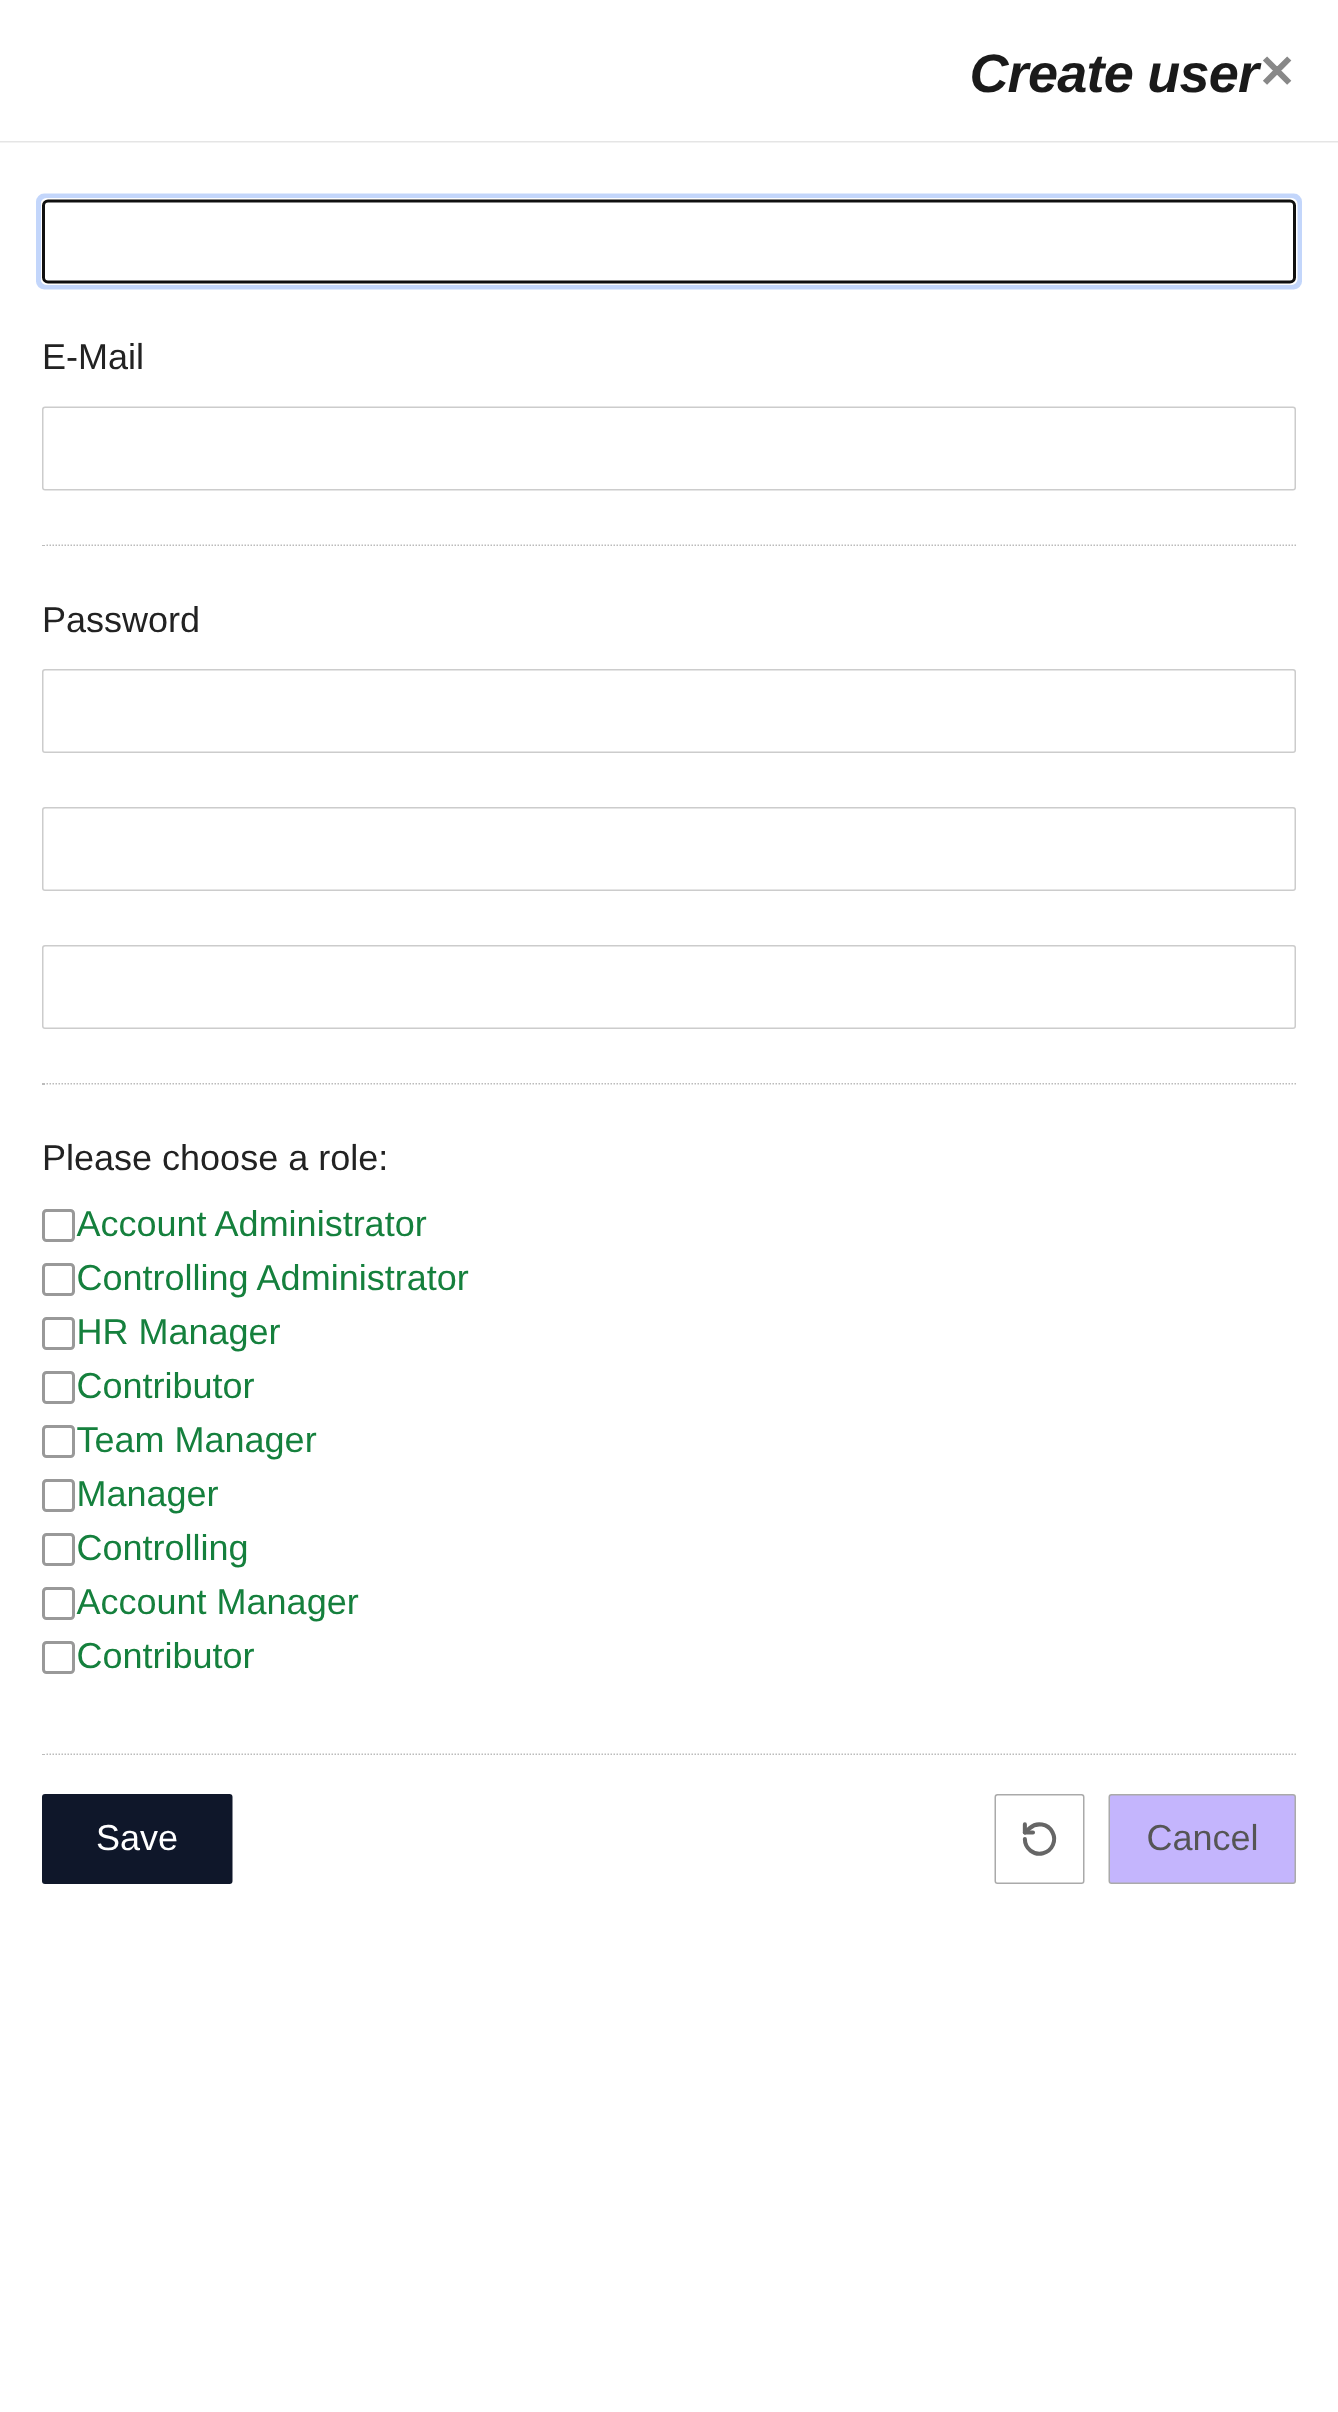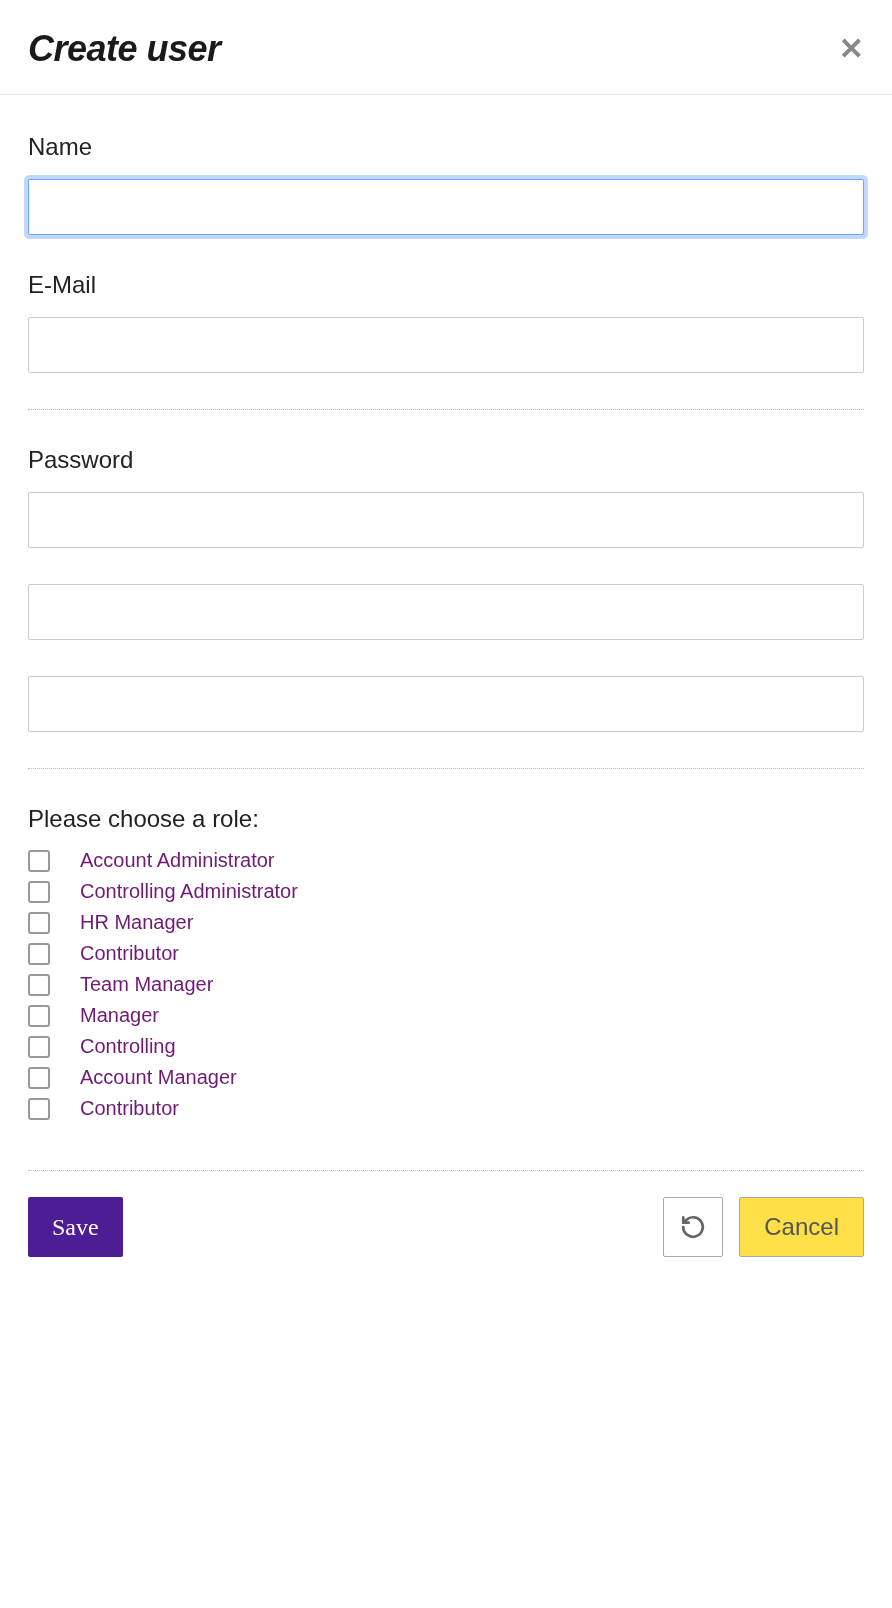--- a/index.html
+++ b/index.html
@@ -11,21 +11,21 @@
       font-family: -apple-system, BlinkMacSystemFont, "Segoe UI", Helvetica, Arial, sans-serif;
       background: #fff;
       width: 892px;
       color: #222;
     }
     .modal {
       width: 100%;
     }
     .modal-header {
       display: flex;
-      justify-content: space-between;
+      justify-content: flex-end;
       align-items: center;
       padding: 28px 28px 24px 28px;
       border-bottom: 1px solid #e5e5e5;
     }
     .modal-title {
       font-size: 36px;
       font-weight: 700;
       font-style: italic;
       letter-spacing: -0.5px;
       color: #1a1a1a;
@@ -91,23 +91,23 @@
       height: 22px;
       border: 2px solid #999;
       border-radius: 3px;
       background: #fff;
       cursor: pointer;
       flex-shrink: 0;
       appearance: none;
       -webkit-appearance: none;
     }
     .role-label {
-      font-size: 20px;
-      color: #701a75;
-      margin-left: 30px;
+      font-size: 24px;
+      color: #15803d;
+      margin-left: 1px;
       font-weight: 400;
     }
     .modal-footer {
       padding: 26px 28px 34px 28px;
       display: flex;
       justify-content: space-between;
       align-items: center;
     }
     .footer-right {
       display: flex;
@@ -117,28 +117,27 @@
       height: 60px;
       font-size: 24px;
       border-radius: 2px;
       cursor: pointer;
       display: inline-flex;
       align-items: center;
       justify-content: center;
       font-weight: 400;
     }
     .btn-primary {
-      background: #4c1d95;
+      background: #0f172a;
       color: #fff;
       border: none;
-      padding: 0 24px;
-      font-family: Liberation Serif, serif;
+      padding: 0 36px;
     }
     .btn-secondary {
-      background: #fde047;
+      background: #c4b5fd;
       color: #555;
       border: 1px solid #aaa;
       padding: 0 24px;
     }
     .btn-icon {
       background: #fff;
       border: 1px solid #aaa;
       width: 60px;
       color: #666;
     }
@@ -162,21 +161,20 @@
   <div class="modal-header">
     <h1 class="modal-title">Create user</h1>
     <button class="close-btn">
       <span>✕</span>
     </button>
   </div>
 
   <div class="modal-body">
 
     <div class="form-group">
-      <label class="form-label">Name</label>
       <input type="text" class="form-input focused" autofocus="" value="" style="">
     </div>
 
     <div class="form-group">
       <label class="form-label">E-Mail</label>
       <input type="text" class="form-input" value="" style="">
     </div>
 
     <hr class="divider">
 

